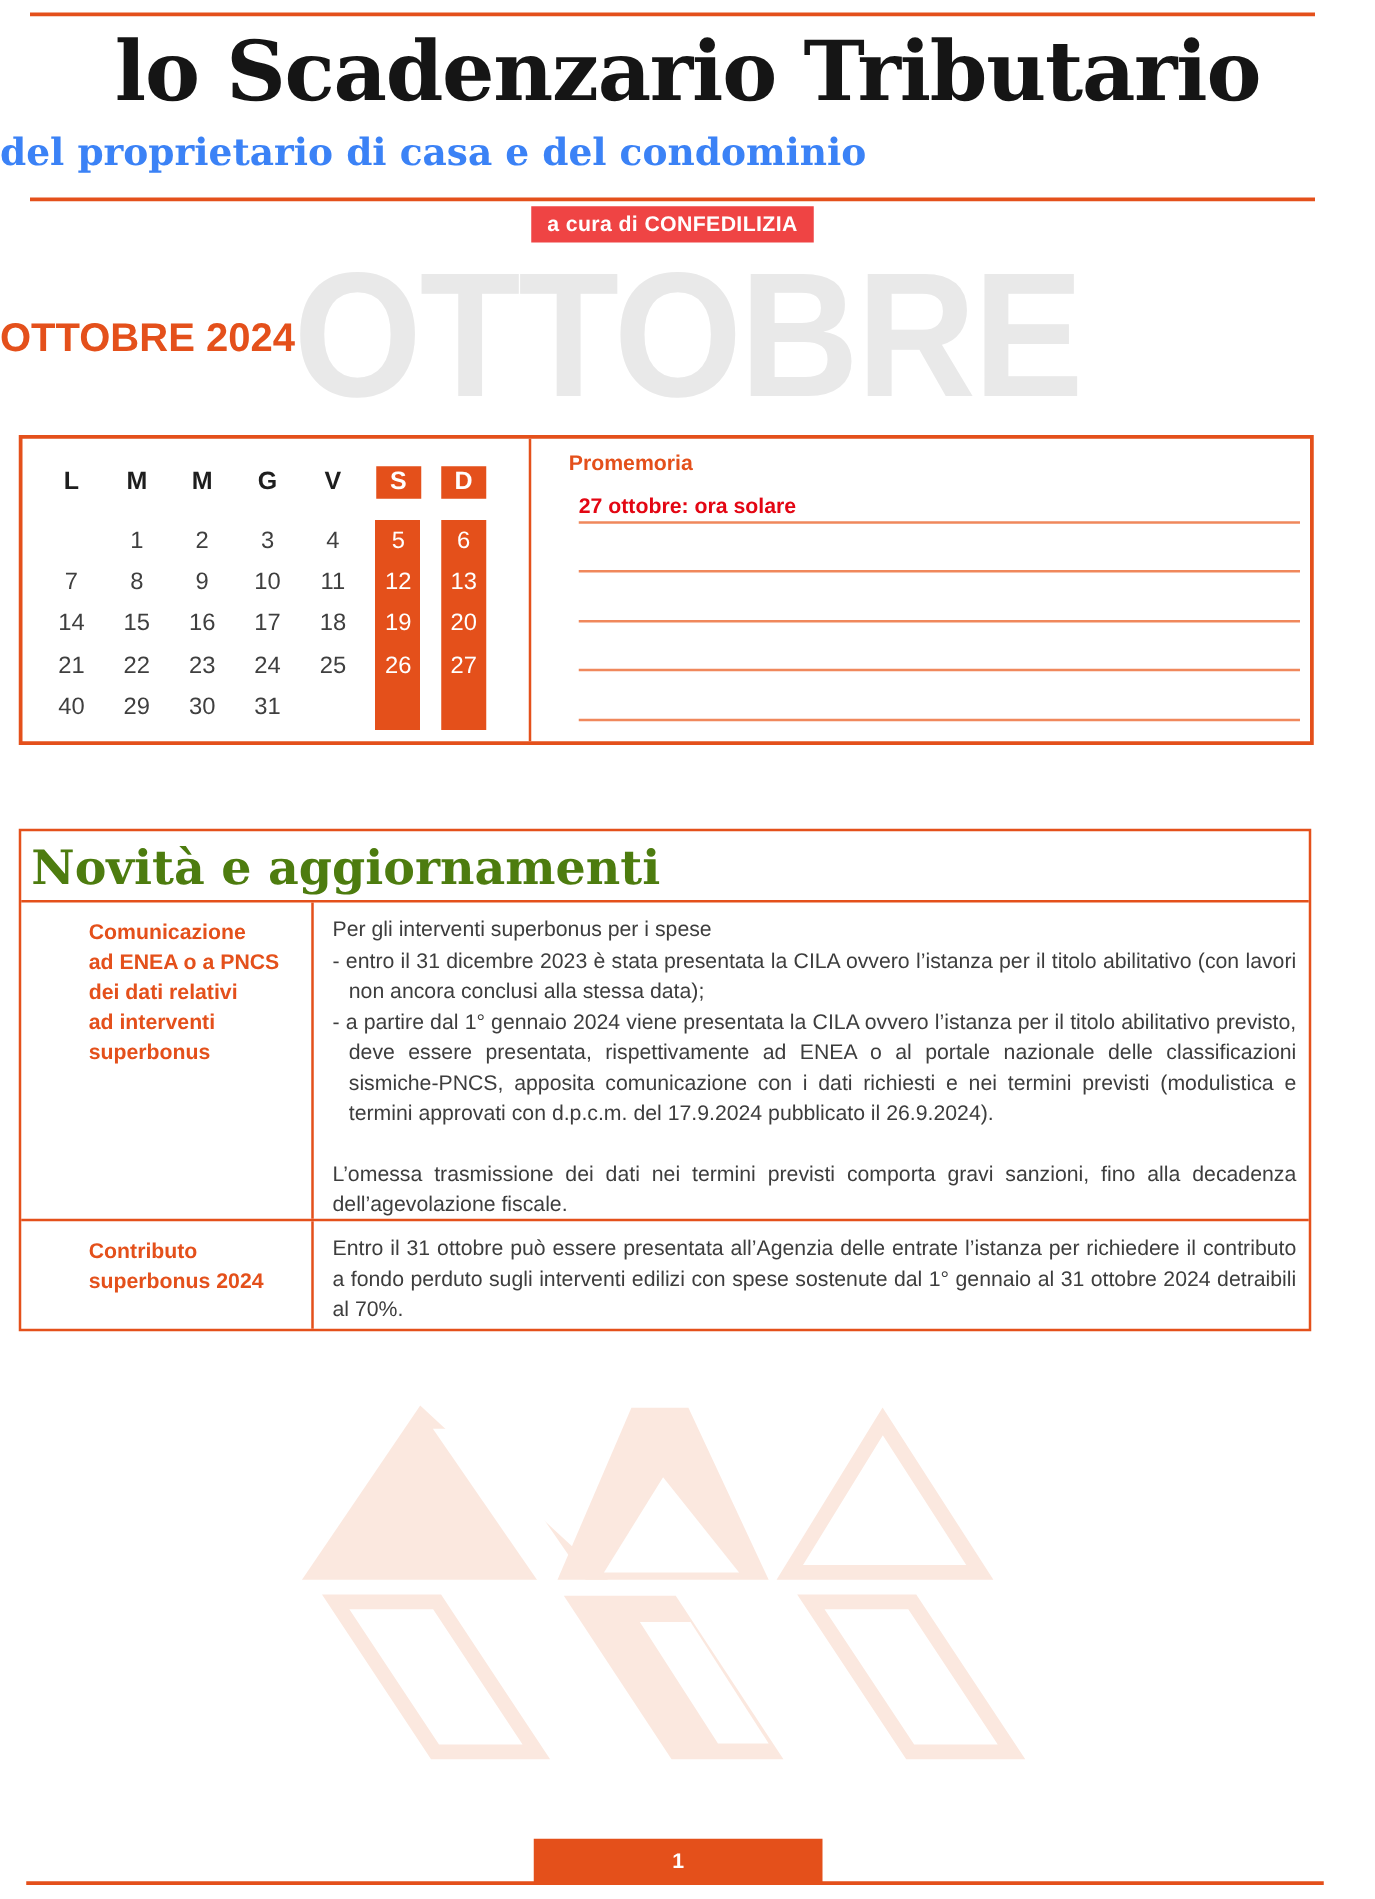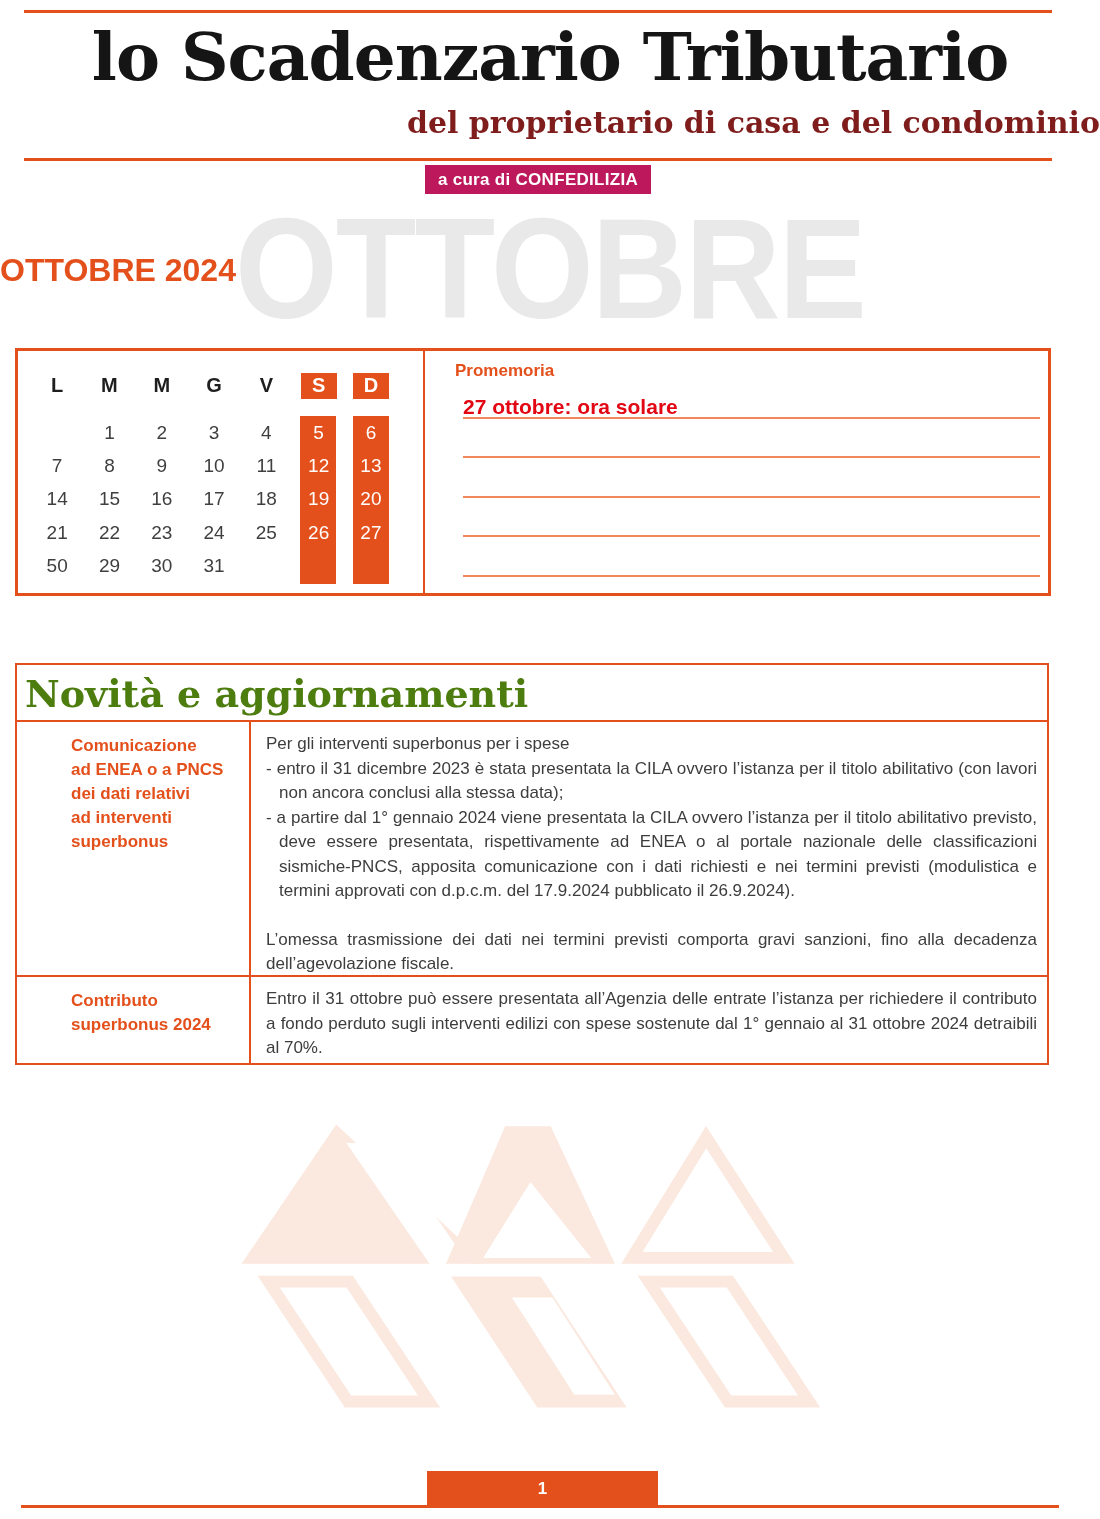--- a/index.html
+++ b/index.html
@@ -4,25 +4,25 @@
 <style>
   html,body{margin:0;padding:0;background:#fff;}
   .page{position:relative;width:1100px;height:1519px;background:#fff;overflow:hidden;
         font-family:"Liberation Sans",sans-serif;color:#3d3d3d;}
   .rule{position:absolute;background:#e4501b;}
   
   .top-rule{left:24px;top:10px;width:1028px;height:3px;}
   .main-title{position:absolute;left:0;top:20px;width:1100px;text-align:center;
       font-family:"DejaVu Serif","Liberation Serif",serif;font-weight:bold;
       font-size:66px;line-height:1.15;color:#151515;letter-spacing:-1px;margin:0;}
-  .subtitle{position:absolute;left:0;top:105px;width:1100px;text-align:right;
+  .subtitle{position:absolute;left:0;top:105px;width:1100px;text-align:left;
       font-family:"DejaVu Serif","Liberation Serif",serif;font-weight:600;
-      font-size:30px;color:#7f1d1d;margin:0;}
+      font-size:30px;color:#3b82f6;margin:0;}
   .mid-rule{left:24px;top:158px;width:1028px;height:3px;}
-  .badge{position:absolute;left:425px;top:165px;width:226px;height:29px;background:#be185d;
+  .badge{position:absolute;left:425px;top:165px;width:226px;height:29px;background:#ef4444;
       color:#fff;font-size:17px;font-weight:bold;display:flex;align-items:center;justify-content:center;
       letter-spacing:.3px;}
   
   .month-watermark{position:absolute;left:0;top:198px;width:1100px;text-align:center;
       font-size:142px;line-height:1;font-weight:bold;color:#e9e9e9;
       transform:scaleX(.93);transform-origin:center;letter-spacing:-2px;}
   .month-heading{position:absolute;left:0;top:243px;width:1100px;text-align:left;
       font-size:32px;line-height:55px;font-weight:800;color:#e4501b;letter-spacing:0;}
   
   .cal-box{position:absolute;left:15px;top:348px;width:1030px;height:242px;border:3px solid #e4501b;}
@@ -35,21 +35,21 @@
   .wk-bar{position:absolute;top:65px;width:36px;height:168px;background:#e4501b;}
   .wk-bar.sat{left:282px;}
   .wk-bar.sun{left:335px;}
   .cal-days{position:absolute;left:13px;top:65px;display:grid;
       grid-template-columns:repeat(7,52.3px);grid-auto-rows:33.4px;}
   .cd{display:flex;align-items:center;justify-content:center;font-size:19px;color:#3f3f3f;}
   .cd.we{color:#fff;}
   
   .memo{position:absolute;left:410px;top:0;width:618px;height:100%;}
   .memo-title{position:absolute;left:27px;top:10px;font-size:17px;font-weight:bold;color:#e4501b;}
-  .memo-note{position:absolute;left:35px;top:44px;font-size:21px;font-weight:bold;color:#e30613;}
+  .memo-note{position:absolute;left:35px;top:44px;font-size:17px;font-weight:bold;color:#e30613;}
   .memo-line{position:absolute;left:35px;width:577px;height:2px;background:#f0885c;}
   
   .news-box{position:absolute;left:15px;top:663px;width:1030px;border:2px solid #e4501b;}
   .news-titlebar{height:55px;border-bottom:2px solid #e4501b;}
   .news-title{margin:0;padding:6px 0 0 8px;font-family:"DejaVu Serif","Liberation Serif",serif;
       font-weight:bold;font-size:38px;color:#4d7c0f;}
   .news-row{display:flex;padding-left:46px;}
   .news-row.first{height:253px;border-bottom:2px solid #e4501b;}
   .news-row.second{height:86px;}
   .news-label{width:188px;border-right:2px solid #e4501b;padding:12px 0 0 8px;box-sizing:border-box;
@@ -121,21 +121,21 @@
       <span class="cd">18</span>
       <span class="cd we">19</span>
       <span class="cd we">20</span>
       <span class="cd">21</span>
       <span class="cd">22</span>
       <span class="cd">23</span>
       <span class="cd">24</span>
       <span class="cd">25</span>
       <span class="cd we">26</span>
       <span class="cd we">27</span>
-      <span class="cd">50</span>
+      <span class="cd">40</span>
       <span class="cd">29</span>
       <span class="cd">30</span>
       <span class="cd">31</span>
       <span class="cd"></span>
       <span class="cd we"></span>
       <span class="cd we"></span>
     </div>
 
     <div class="cal-divider"></div>
 

